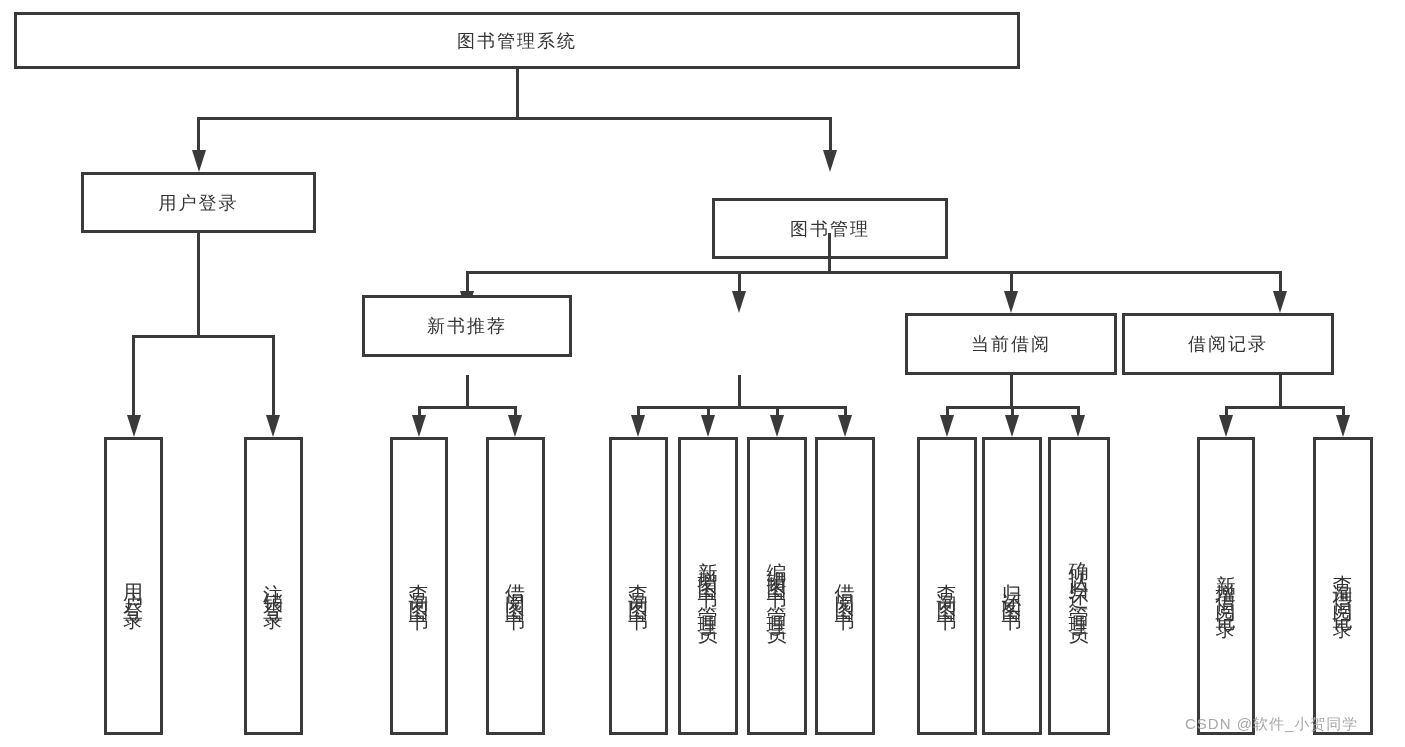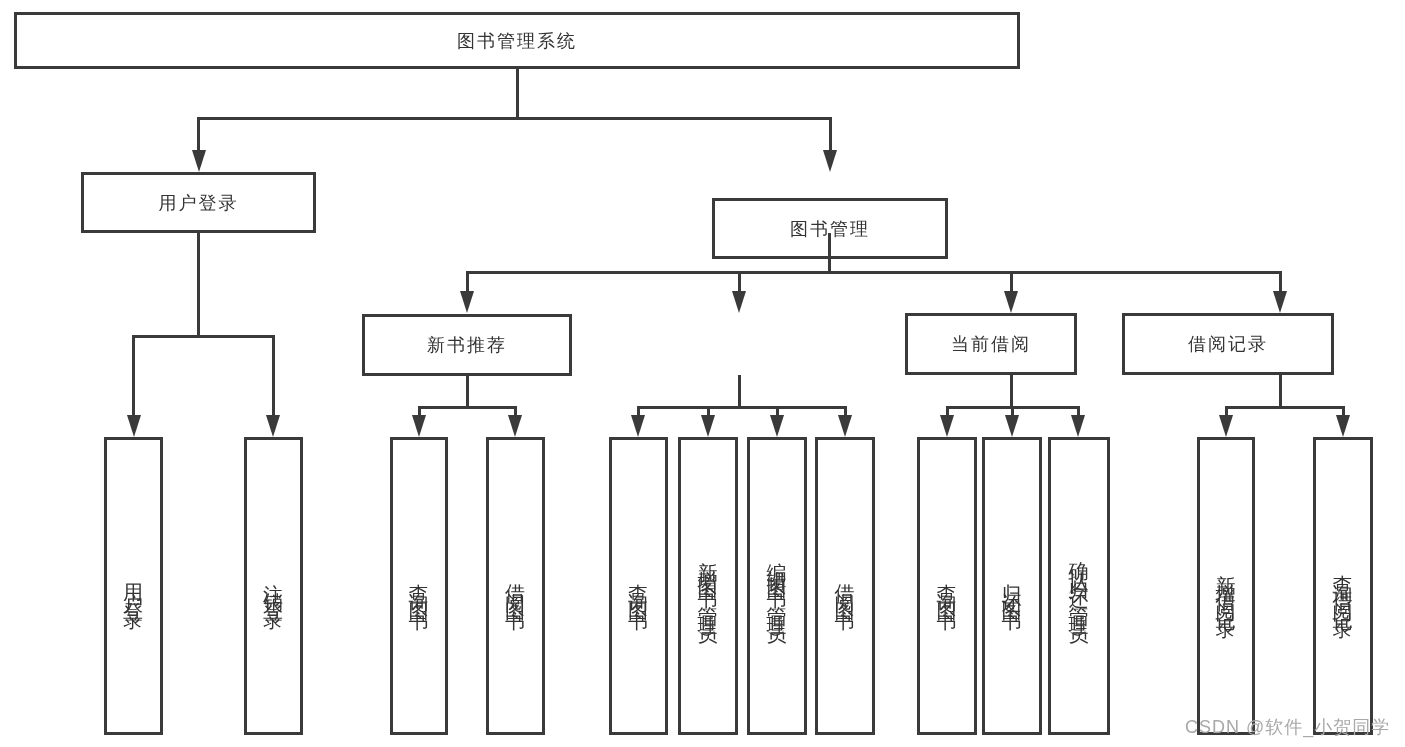--- a/index.html
+++ b/index.html
@@ -17,21 +17,21 @@
     writing-mode:vertical-rl;text-orientation:mixed;
     letter-spacing:9px;line-height:1;white-space:nowrap;
   }
   .line{position:absolute;background:#3a3a3a;}
   .arrow{
     position:absolute;width:0;height:0;
     border-left:7px solid transparent;border-right:7px solid transparent;
     border-top:22px solid #3a3a3a;
   }
   .watermark{
-    position:absolute;left:1185px;top:715px;font-size:18px;color:#a8a8a8;
+    position:absolute;left:1185px;top:715px;font-size:15px;color:#a8a8a8;
     letter-spacing:1px;z-index:5;white-space:nowrap;
   }
 </style>
 </head>
 <body>
 
 <div id="stage">
 
   <div class="box" style="left:14px;top:12px;width:1006px;height:57px;">
     <span>图书管理系统</span>
@@ -62,24 +62,24 @@
   <div class="line" style="left:466px;top:271px;width:816px;height:3px;"></div>
   <div class="line" style="left:466px;top:271px;width:3px;height:24px;"></div>
   <div class="arrow" style="left:460px;top:291px;"></div>
   <div class="line" style="left:738px;top:271px;width:3px;height:24px;"></div>
   <div class="arrow" style="left:732px;top:291px;"></div>
   <div class="line" style="left:1010px;top:271px;width:3px;height:24px;"></div>
   <div class="arrow" style="left:1004px;top:291px;"></div>
   <div class="line" style="left:1279px;top:271px;width:3px;height:24px;"></div>
   <div class="arrow" style="left:1273px;top:291px;"></div>
 
-  <div class="box" style="left:362px;top:314px;width:210px;height:62px;">
+  <div class="box" style="left:362px;top:295px;width:210px;height:62px;">
     <span>新书推荐</span>
   </div>
-  <div class="box" style="left:905px;top:313px;width:172px;height:62px;">
+  <div class="box" style="left:905px;top:313px;width:212px;height:62px;">
     <span>当前借阅</span>
   </div>
   <div class="box" style="left:1122px;top:313px;width:212px;height:62px;">
     <span>借阅记录</span>
   </div>
 
   <div class="line" style="left:466px;top:375px;width:3px;height:34px;"></div>
   <div class="line" style="left:418px;top:406px;width:99px;height:3px;"></div>
   <div class="line" style="left:418px;top:406px;width:3px;height:12px;"></div>
   <div class="arrow" style="left:412px;top:415px;"></div>

